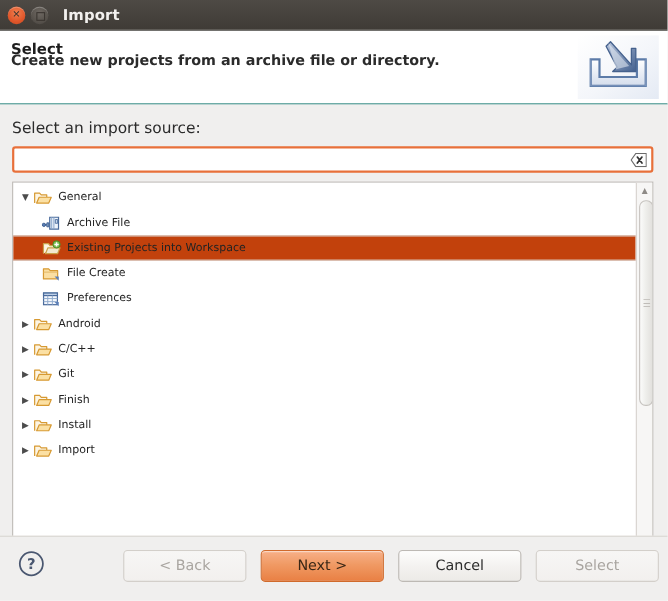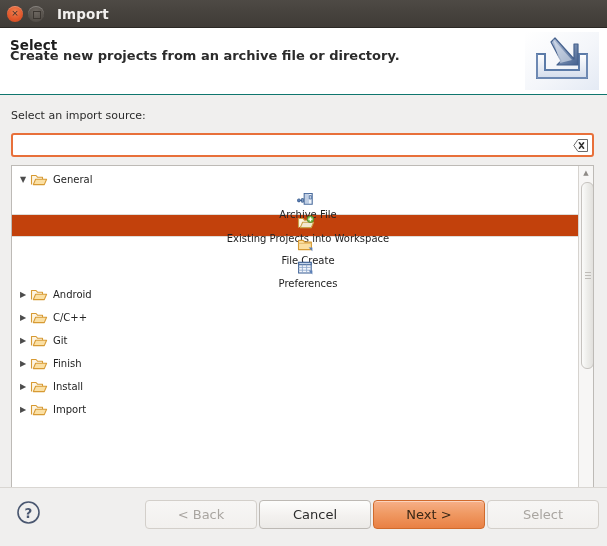--- a/index.html
+++ b/index.html
@@ -106,21 +106,21 @@
   .body {
     position: relative;
     height: 451px;
     background: #f0efee;
     box-sizing: border-box;
   }
   .source-label {
     position: absolute;
     left: 11px;
     top: 14px;
-    font-size: 11px;
+    font-size: 14px;
     color: #2b2b2b;
   }
 
   
   .filter-wrap {
     position: absolute;
     left: 11px;
     top: 38px;
     width: 583px;
     height: 24px;
@@ -186,21 +186,21 @@
   .row .arrow {
     width: 14px;
     flex: 0 0 auto;
     display: flex;
     align-items: center;
     justify-content: center;
     color: #4c4c4c;
     font-size: 8px;
     line-height: 1;
   }
-  .row.child { padding-left: 26px; flex-direction: column; }
+  .row.child { padding-left: 26px; }
   .row .icon {
     width: 18px;
     height: 16px;
     flex: 0 0 auto;
     margin-right: 5px;
     position: relative;
   }
   .row .label {
     font-size: 10px;
     color: #232323;
@@ -268,21 +268,21 @@
     left: 16px;
     top: 12px;
     width: 25px;
     height: 25px;
   }
   .btn-row {
     position: absolute;
     right: 8px;
     top: 12px;
     display: flex;
-    gap: 2px;
+    gap: 13px;
   }
   .btn {
     width: 112px;
     height: 29px;
     box-sizing: border-box;
     border-radius: 4px;
     font-family: inherit;
     font-size: 13px;
     display: flex;
     align-items: center;
@@ -471,19 +471,19 @@
 
   <div class="footer">
     <div class="help-icon">
       <svg width="25" height="25" viewBox="0 0 25 25">
         <circle cx="12.5" cy="12.5" r="10.5" fill="none" stroke="#4a5770" stroke-width="1.6"></circle>
         <text x="12.5" y="17.6" text-anchor="middle" font-family="DejaVu Sans, sans-serif" font-size="13.5" font-weight="bold" fill="#4a5770">?</text>
       </svg>
     </div>
     <div class="btn-row">
         <div class="btn disabled">&lt; Back</div>
+        <div class="btn primary">Next &gt;</div>
         <div class="btn">Cancel</div>
-        <div class="btn primary">Next &gt;</div>
         <div class="btn disabled">Select</div>
       </div>
   </div>
 
 </div>
 
 </body></html>

